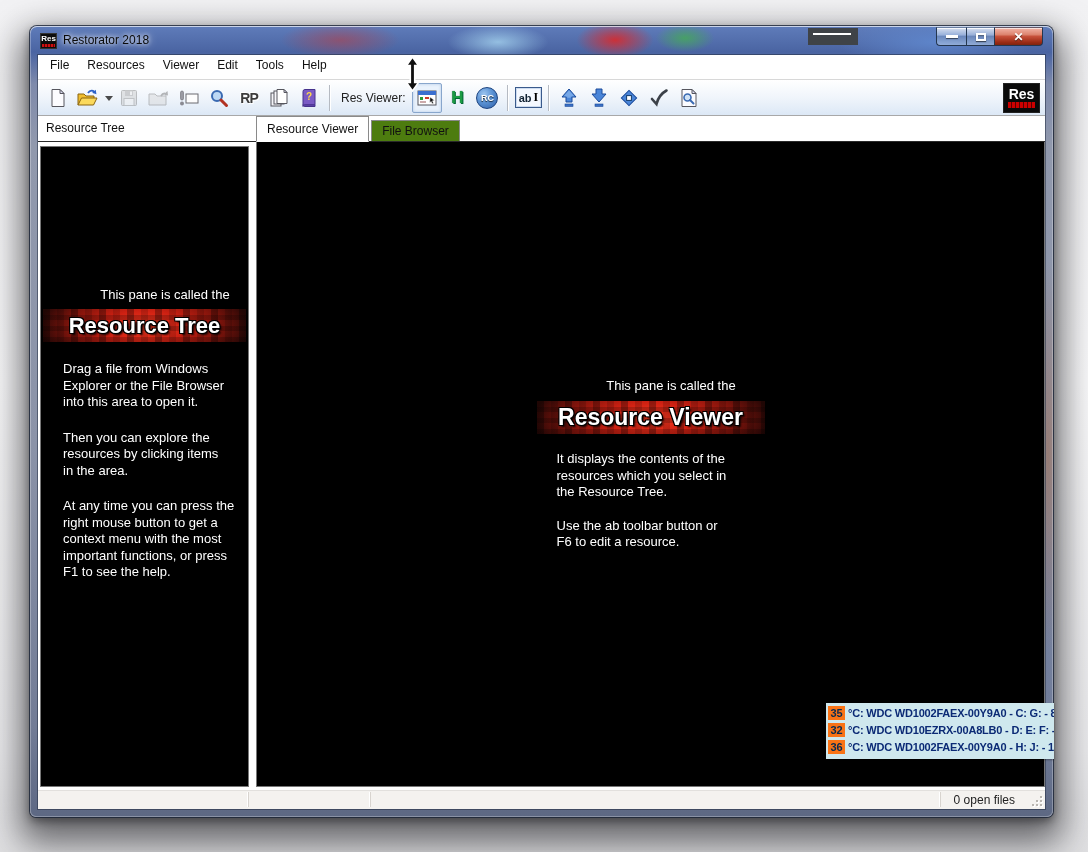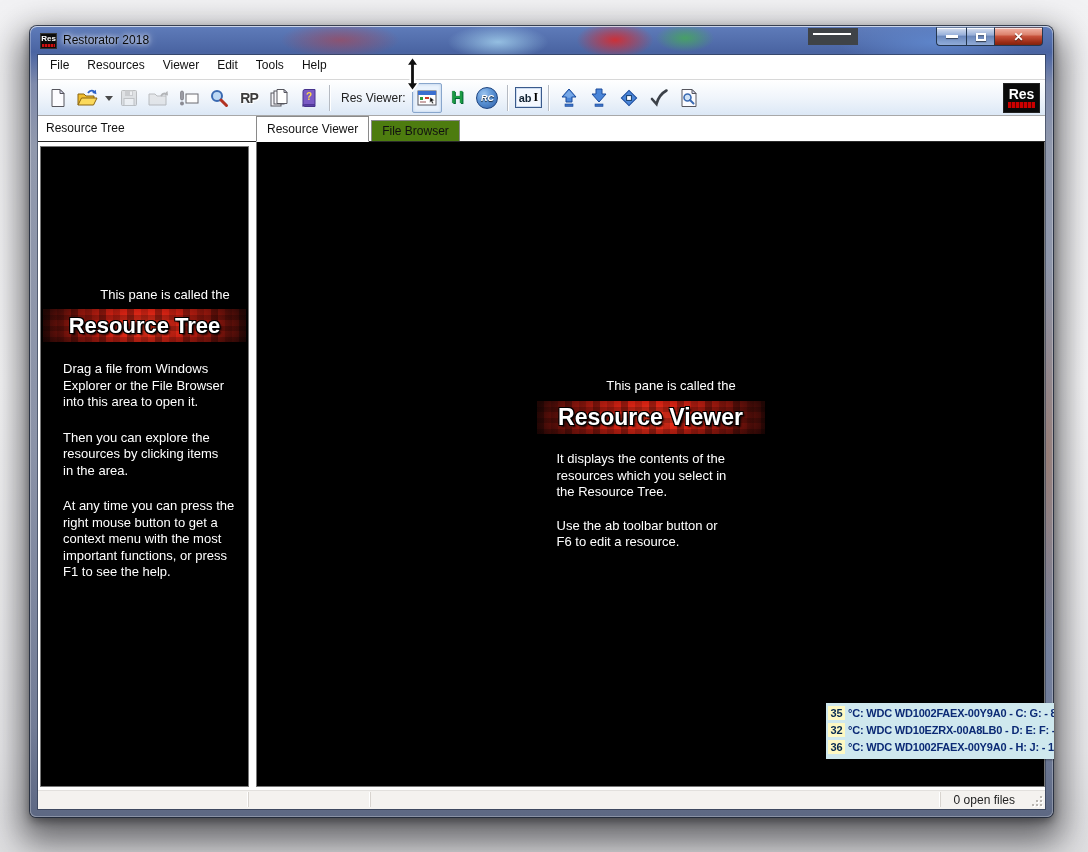--- a/index.html
+++ b/index.html
@@ -82,21 +82,21 @@
   .tb-btn.selected { border:1px solid #88a6cc; background:#e9f2fc; box-shadow:inset 0 0 3px rgba(120,160,210,.5); }
   .tb-caret { width:11px; height:30px; display:flex; align-items:center; justify-content:center; }
   .tb-caret::after { content:""; border:4px solid transparent; border-top:5px solid #4a4a4a; margin-top:5px; }
   .tb-sep { width:1px; height:26px; background:#b5bac2; box-shadow:1px 0 0 #fff; margin:0 5px; flex:none; }
   .rv-label { font-size:12px; color:#222; margin:0 7px 0 6px; white-space:nowrap; }
   .glyph-rp { font-size:14px; font-weight:bold; color:#3c3c3c; text-shadow:1px 1px 0 #fff,-1px -1px 0 #fff; letter-spacing:-1px; }
   .glyph-h  { font-size:17px; font-weight:bold; color:#1c9c44; text-shadow:1px 1px 0 #063, 0 0 1px #042; }
   .glyph-rc {
     width:22px; height:22px; border-radius:50%;
     background:radial-gradient(circle at 35% 30%, #9cc4ee 0%, #5a92d4 45%, #2e5fa8 100%);
-    border:1px solid #1d4480; color:#fff; font-size:9px; font-weight:bold; font-style:italic;
+    border:1px solid #1d4480; color:#fff; font-size:9px; font-weight:bold; 
     display:flex; align-items:center; justify-content:center; text-shadow:0 1px 1px #123;
   }
   .glyph-ab {
     border:1px solid #3a5a8c; background:#f4f8ff; padding:2px 3px; display:flex; align-items:center; gap:2px;
     font-size:11px; font-weight:bold; color:#123; box-shadow:inset 0 0 0 1px #cddcf0;
   }
   .glyph-ab .ibeam { font-size:12px; color:#000; font-family:"Liberation Serif", serif; }
   .tb-logo {
     margin-left:auto; width:37px; height:30px; background:#0a0a0a; border:1px solid #222;
     display:flex; flex-direction:column; align-items:center; justify-content:center; flex:none;
@@ -159,21 +159,21 @@
   .grip i:nth-child(5){ right:5px; bottom:5px; } .grip i:nth-child(6){ right:1px; bottom:9px; }
 
   
   .temp-overlay {
     position:absolute; left:826px; top:703px; width:228px; height:56px;
     background:#cfe8ee; box-shadow:0 1px 2px rgba(0,0,0,.35); overflow:hidden; z-index:50;
     padding-top:1px;
   }
   .temp-row { height:17px; display:flex; align-items:center; white-space:nowrap; overflow:hidden; padding-left:2px; }
   .temp-chip {
-    flex:none; min-width:17px; text-align:center; background:#fef9c3;
+    flex:none; min-width:17px; text-align:center; background:#f97316;
     color:#062a52; font-size:11px; font-weight:bold; padding:1px 1px; margin-right:3px; line-height:12px;
   }
   .temp-label { font-size:11px; font-weight:bold; color:#0b2a75; letter-spacing:-0.2px; }
 
   
   .mini-artifact { position:absolute; left:808px; top:28px; width:50px; height:17px; background:#3f4347; z-index:60; }
   .mini-artifact .line { position:absolute; left:5px; top:5px; width:38px; height:2px; background:#fff; }
   .cursor { position:absolute; left:403px; top:56px; z-index:100; pointer-events:none; }
 
   .icon-svg { display:block; }

